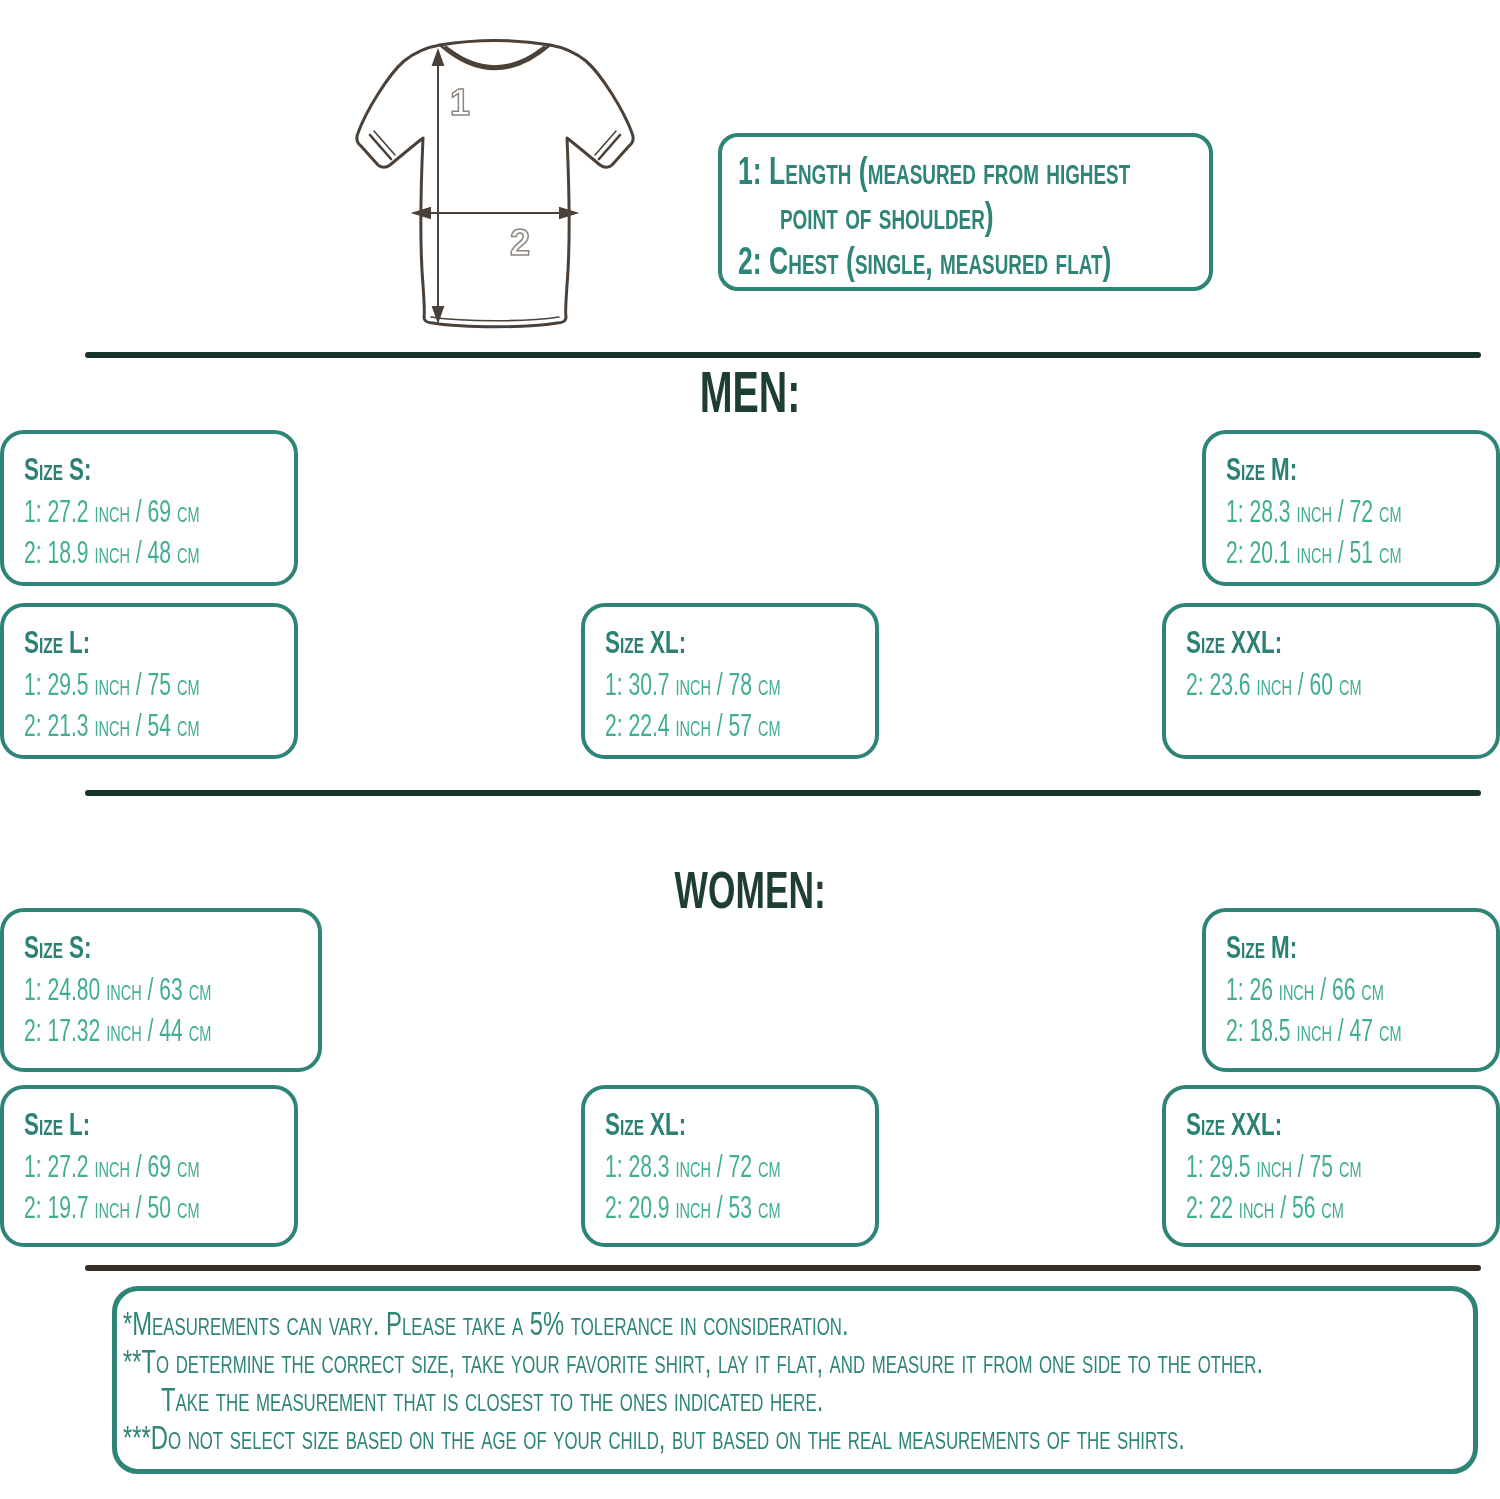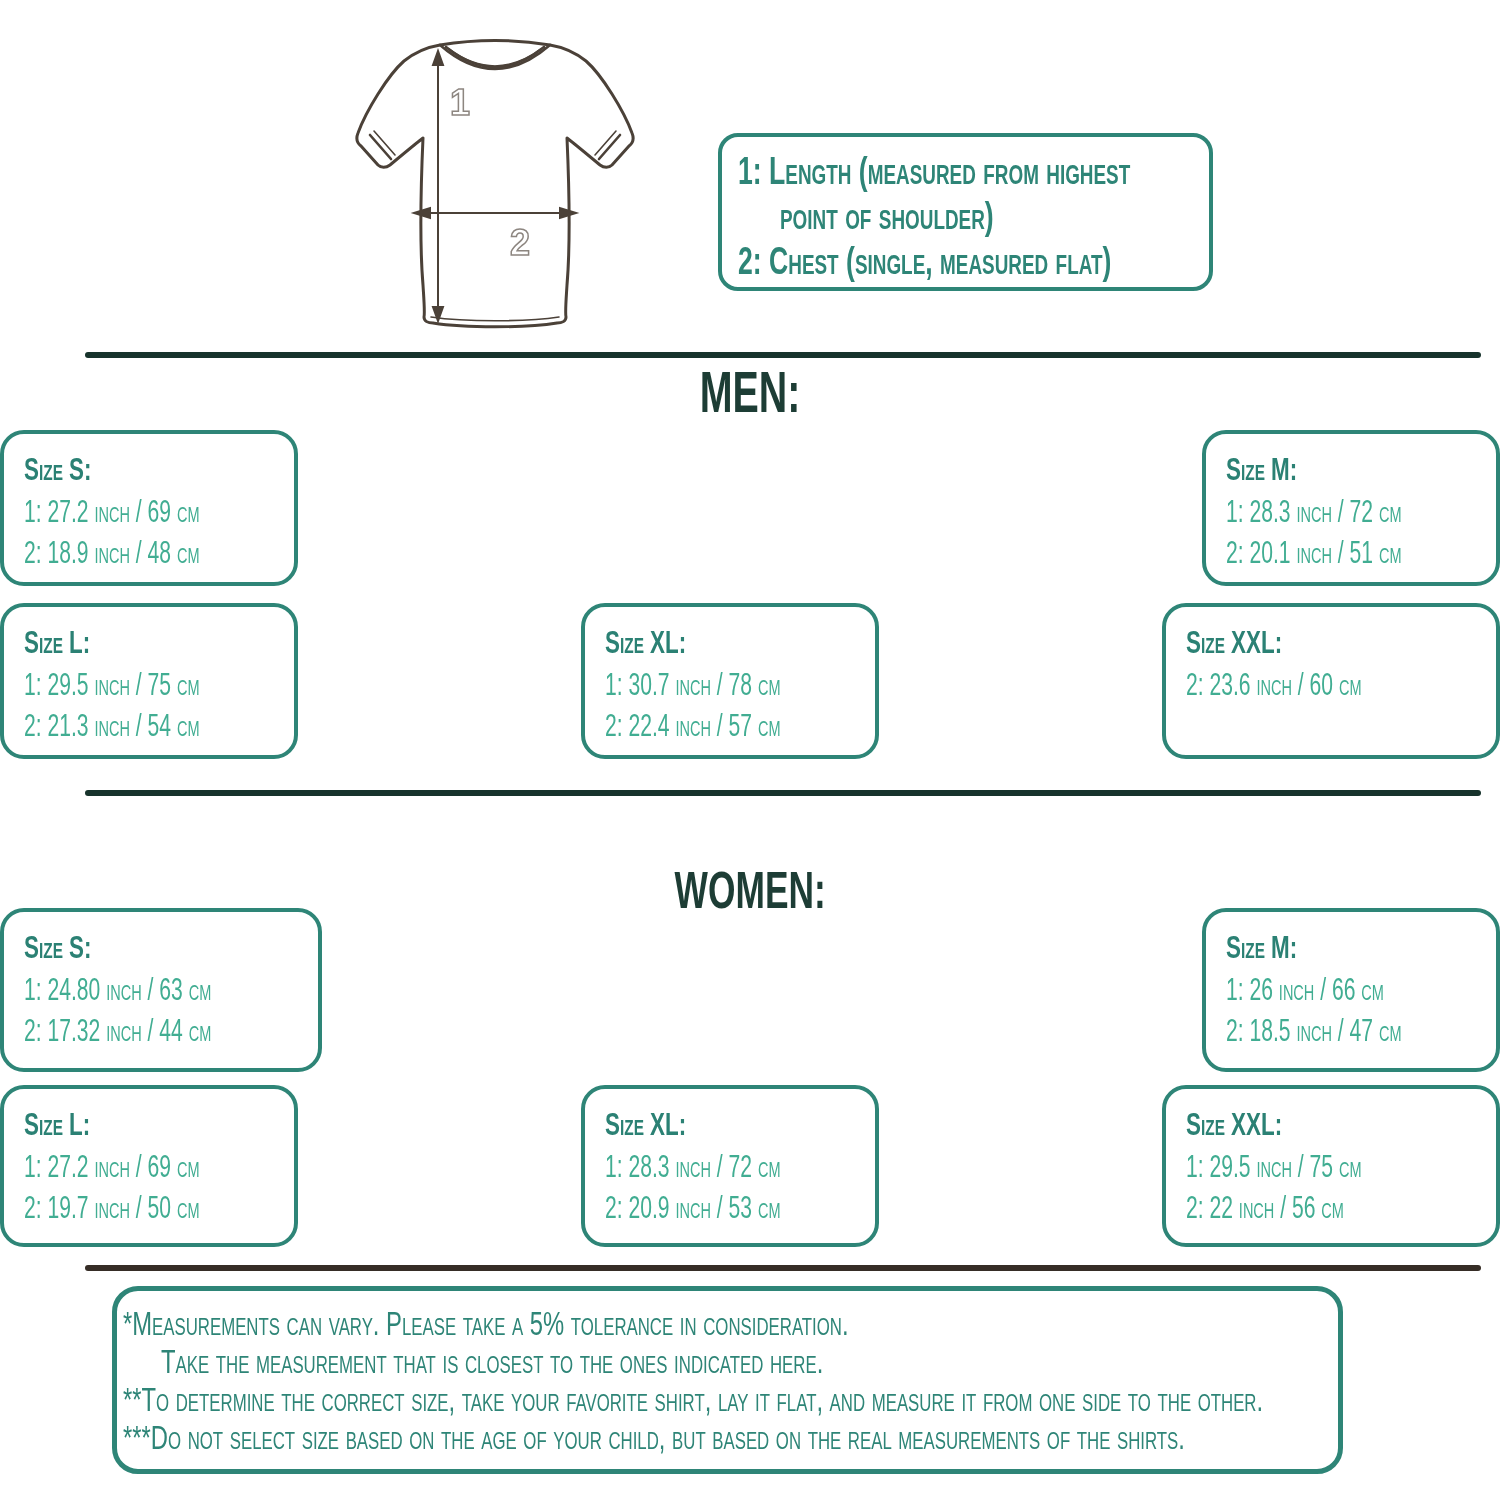--- a/index.html
+++ b/index.html
@@ -44,21 +44,21 @@
   .row.men-1 .size-box, .row.men-2 .size-box { height:156px; }
   .row.women-1 .size-box { height:164px; }
   .row.women-2 .size-box { height:162px; }
   .size-box.xxl  { width:338px; }
   .size-box.wide { width:322px; }
 
   .size-title { font-size:32px; line-height:43px; color:#2b8174; font-weight:700; }
   .size-line  { font-size:32px; line-height:41px; color:#41ad92; font-weight:400; }
 
   
-  .notes-box { position:absolute; left:112px; top:1286px; width:1231px; height:188px; box-sizing:border-box;
+  .notes-box { position:absolute; left:112px; top:1286px; width:1366px; height:188px; box-sizing:border-box;
                border:5px solid #2e8577; border-radius:26px; padding:13px 0 0 6px; background:#fff; }
   .note-line { font-size:34px; line-height:38px; color:#2e8577; font-weight:400; }
   .note-line.indent { padding-left:38px; }
 </style>
 </head>
 <body>
 
 <div class="page">
 
   <svg class="shirt-svg" viewBox="0 0 290 296">
@@ -168,18 +168,18 @@
       <div class="size-title sc"><span class="cond-t">Size XXL:</span></div>
       <div class="size-line sc"><span class="cond">1: 29.5 inch / 75 cm</span></div>
       <div class="size-line sc"><span class="cond">2: 22 inch / 56 cm</span></div>
     </div>
   </div>
 
   <div class="divider d3"></div>
 
   <div class="notes-box">
     <div class="note-line sc"><span class="cond-t">*Measurements can vary. Please take a 5% tolerance in consideration.</span></div>
+    <div class="note-line sc"><span class="cond-t">**To determine the correct size, take your favorite shirt, lay it flat, and measure it from one side to the other.</span></div>
     <div class="note-line sc indent"><span class="cond-t">Take the measurement that is closest to the ones indicated here.</span></div>
-    <div class="note-line sc"><span class="cond-t">**To determine the correct size, take your favorite shirt, lay it flat, and measure it from one side to the other.</span></div>
     <div class="note-line sc"><span class="cond-t">***Do not select size based on the age of your child, but based on the real measurements of the shirts.</span></div>
   </div>
 
 </div>
 
 </body></html>

